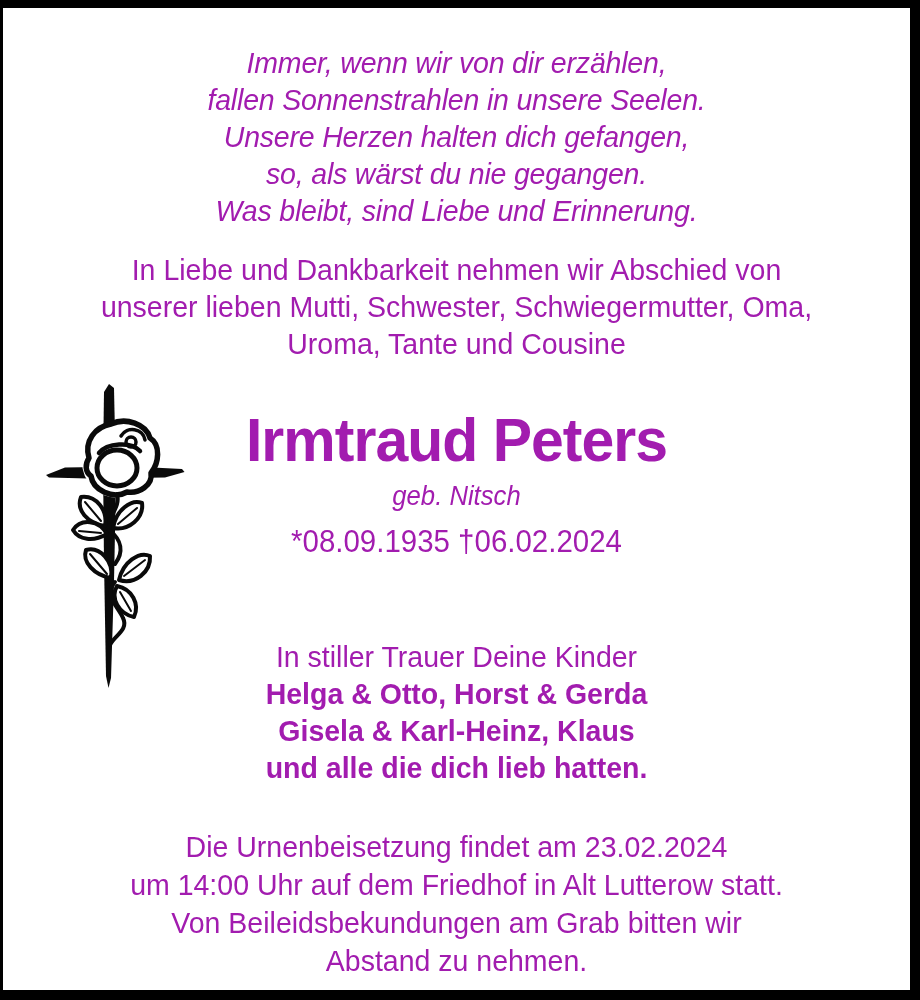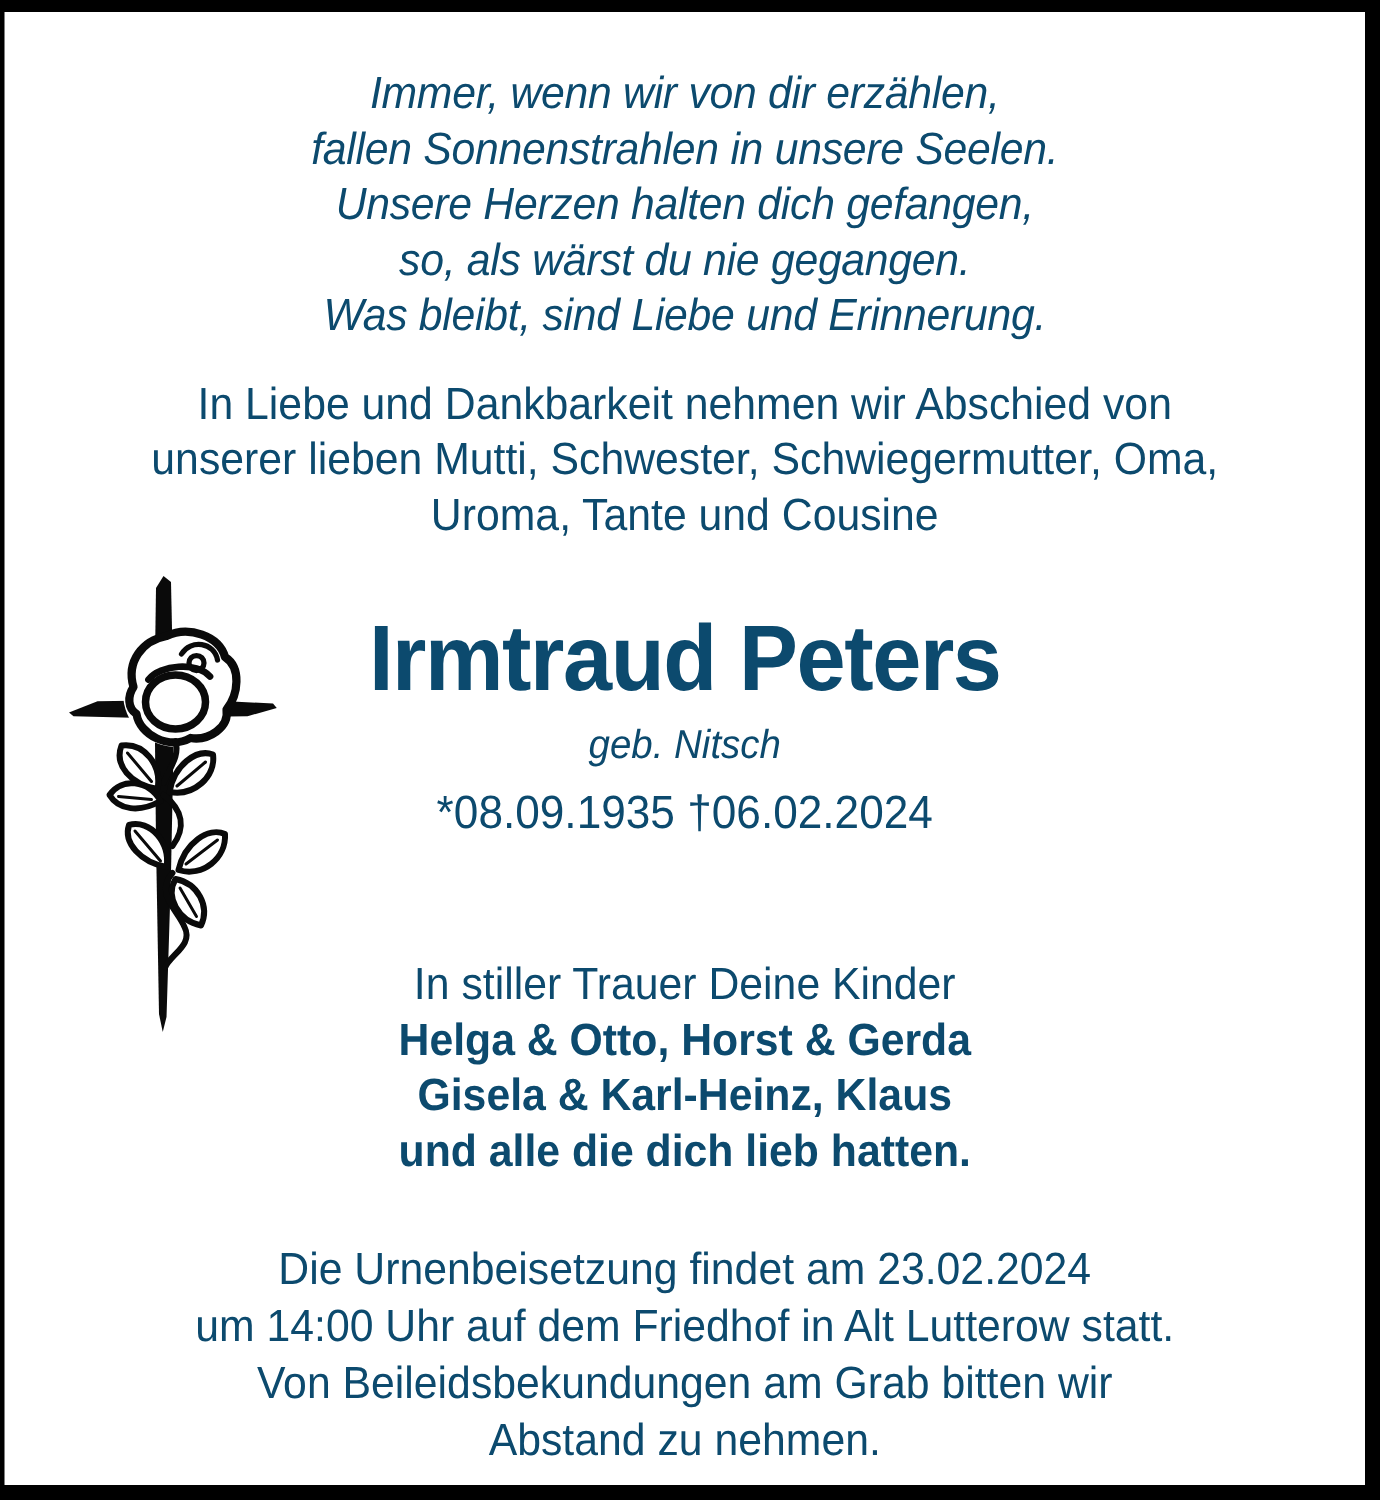--- a/index.html
+++ b/index.html
@@ -6,21 +6,21 @@
     margin: 0;
     padding: 0;
     background: #ffffff;
   }
   .notice {
     position: relative;
     width: 920px;
     height: 1000px;
     box-sizing: border-box;
     background: #ffffff;
-    color: #0c4a6e;
+    color: #a21caf;
     border-style: solid;
     border-color: #000000;
     border-width: 8px 10px 10px 3px;
     font-family: "Liberation Sans", sans-serif;
     overflow: hidden;
   }
   .center-block {
     text-align: center;
     transform: scaleX(0.95);
     transform-origin: 50% 0;

